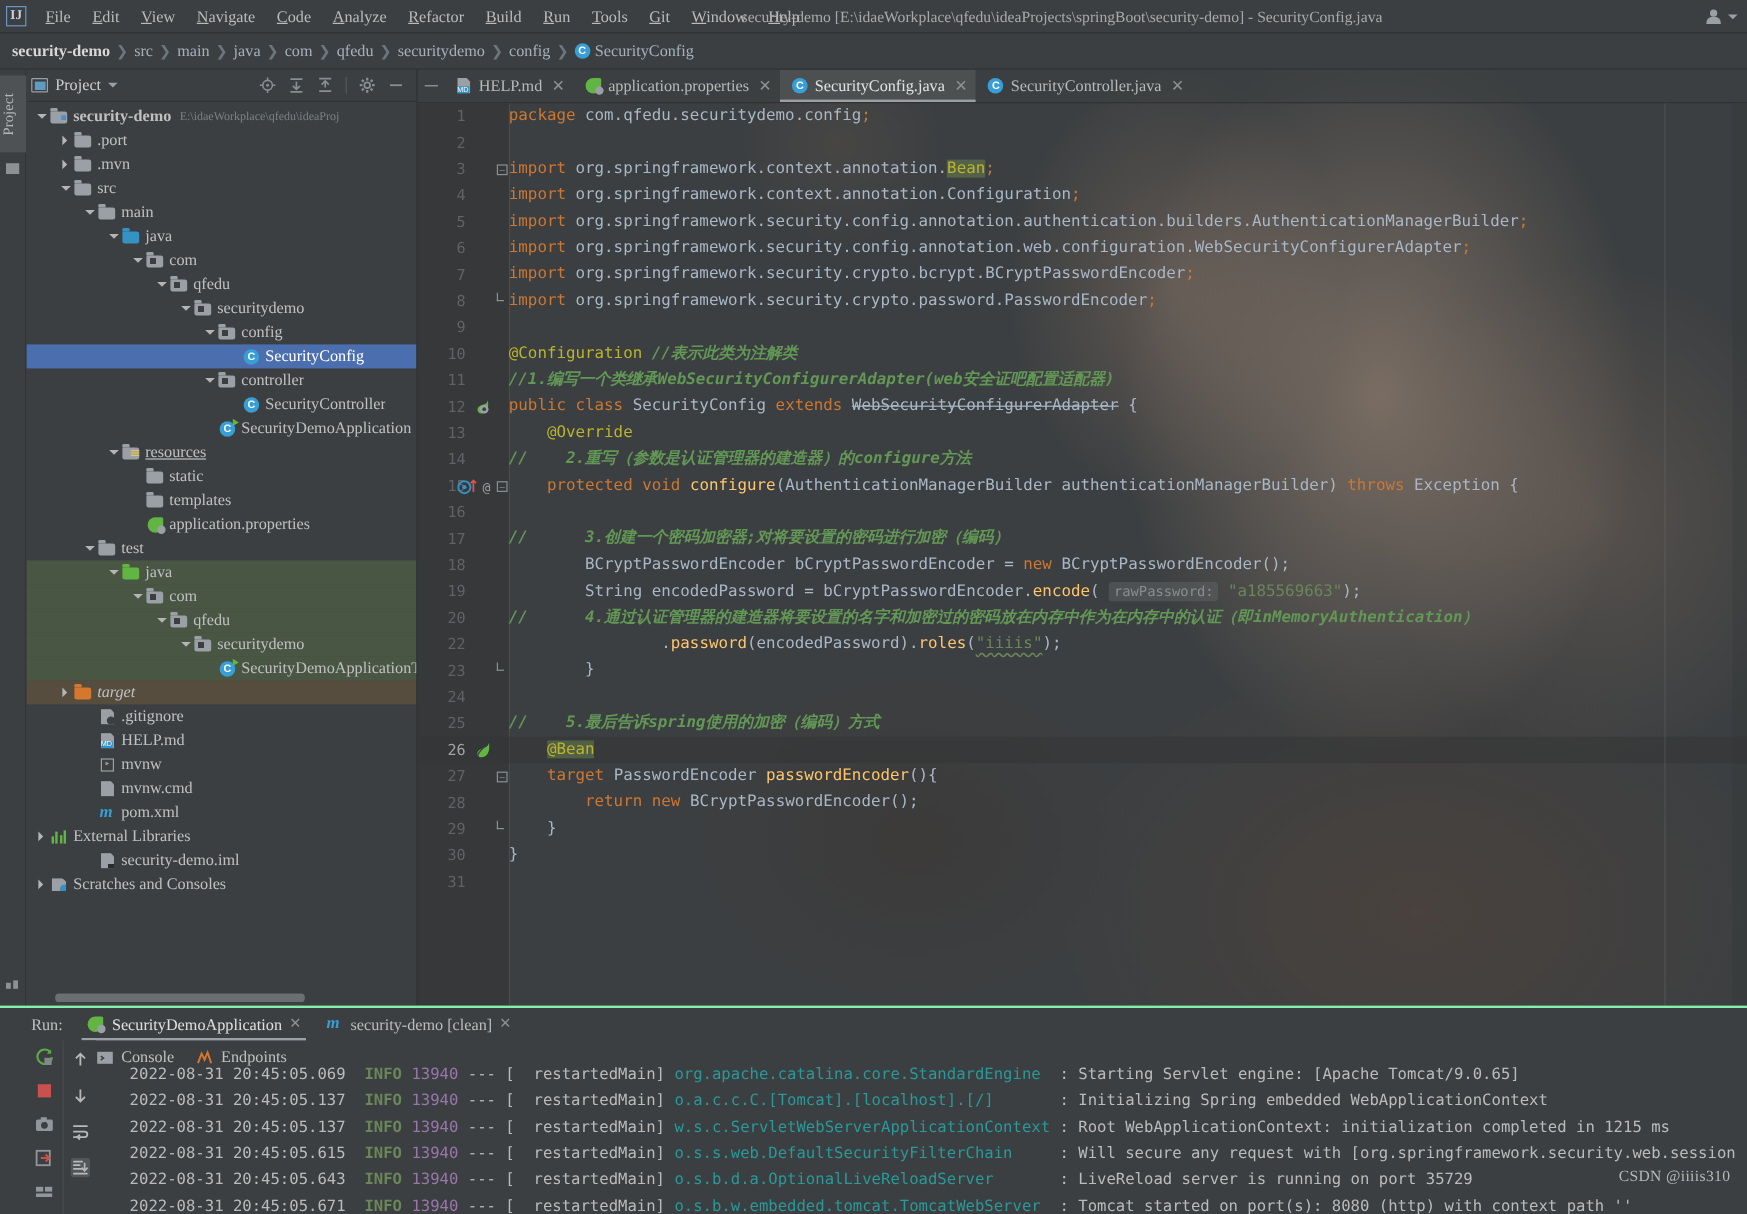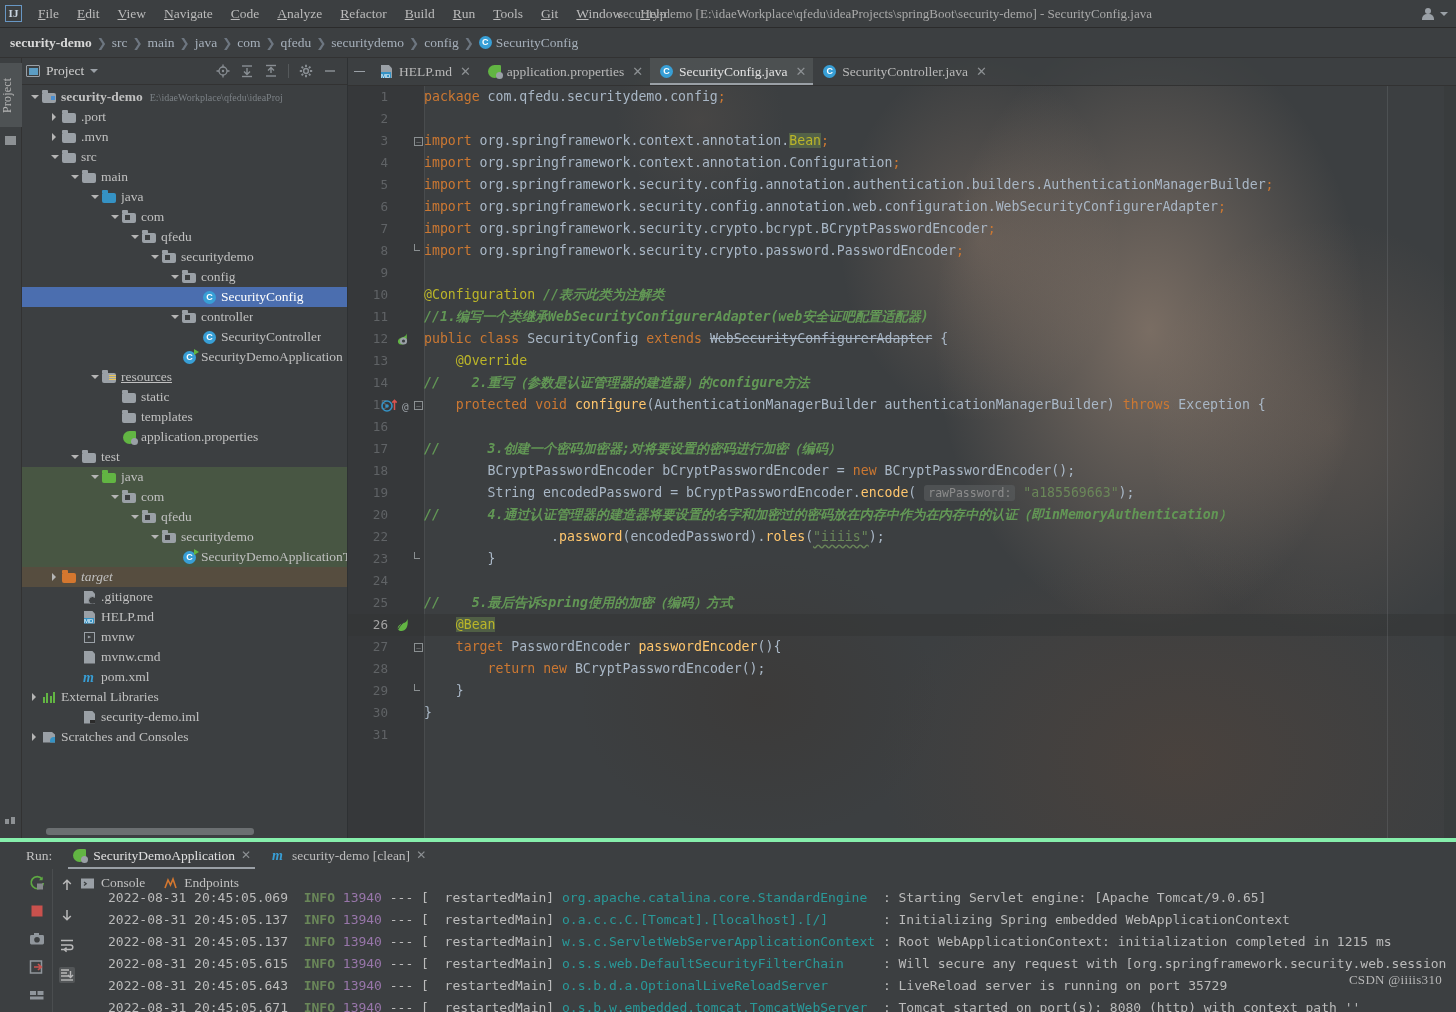--- a/index.html
+++ b/index.html
@@ -308,21 +308,21 @@
   }
 
   
   .markerstripe{
     position:absolute; right:0; top:0; bottom:0; width:12px; background:rgba(49,51,53,0.25);
   }
 
   
   .runpanel{
     position:absolute; left:0; top:838px; right:0; bottom:0; z-index:6;
-    background:#3c3f41; border-top:4px solid #86efac;
+    background:#3c3f41; border-top:2px solid #86efac;
   }
   .run-tabbar{
     height:27px; display:flex; align-items:center; padding-left:22px; gap:2px;
     position:relative;
   }
   .run-lbl{ font-size:13.5px; color:#c0c0c0; margin-right:10px; margin-left:4px;
     font-family:"Liberation Serif",serif; }
   .rtab{
     display:flex; align-items:center; gap:6px; padding:3px 8px; cursor:pointer;
     font-size:13.5px; color:#bcbcbc; position:relative; font-family:"Liberation Serif",serif;

